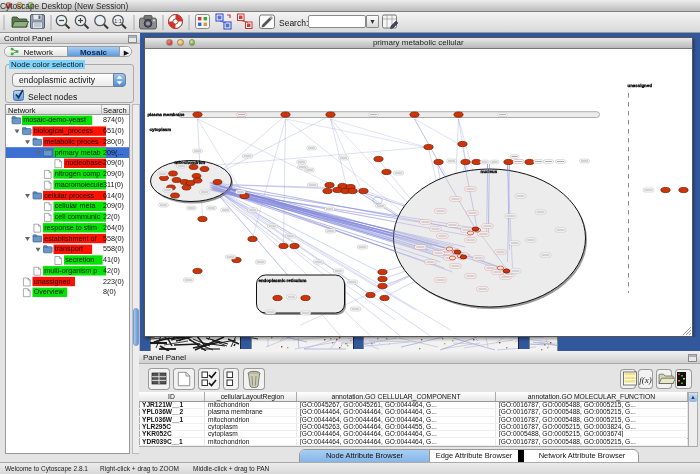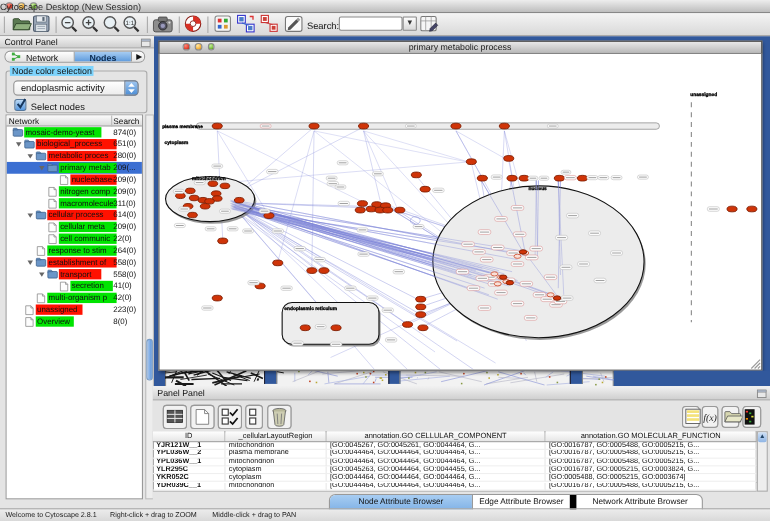--- a/index.html
+++ b/index.html
@@ -101,21 +101,21 @@
     <path d="M9 13 L14 8 L16 10 L11 15 L8.5 15.5 Z" fill="#446" stroke="#223" stroke-width="0.5"></path>
   </svg>
 <div class="abs" style="left:0;top:33px;width:140px;height:429px;background:#e4e4e4;"></div>
 <div class="abs" style="left:0;top:33px;width:140px;height:11px;background:linear-gradient(#f2f2f2,#cfcfcf);border-bottom:1px solid #aaa;font-size:8px;color:#111;padding-left:4px;line-height:11px;">Control Panel</div>
 <svg class="abs" style="left:128px;top:35px;" width="9" height="8" viewBox="0 0 9 8">
     <rect x="0.5" y="0.5" width="8" height="7" fill="#e8e8e8" stroke="#888"></rect>
     <rect x="0.5" y="0.5" width="8" height="2" fill="#aab6c8" stroke="#888" stroke-width="0.5"></rect>
   </svg>
 <div class="abs" style="left:4px;top:45.5px;width:128px;height:11.5px;background:#fff;border:1px solid #9a9a9a;border-radius:6px;overflow:hidden;">
 <div class="abs" style="left:0;top:0;width:63px;height:100%;background:linear-gradient(#ffffff,#e3e3e3);border-right:1px solid #9a9a9a;font-size:8px;color:#111;text-align:center;line-height:11px;">&nbsp;&nbsp;Network</div>
-<div class="abs" style="left:63px;top:0;width:51px;height:100%;background:linear-gradient(#a8cdf2,#5e9bdd);font-size:8px;font-weight:bold;color:#0a2a50;text-align:center;line-height:11px;">Nodes</div>
+<div class="abs" style="left:63px;top:0;width:51px;height:100%;background:linear-gradient(#a8cdf2,#5e9bdd);font-size:8px;font-weight:bold;color:#0a2a50;text-align:center;line-height:11px;">Mosaic</div>
 <div class="abs" style="left:114px;top:0;width:14px;height:100%;background:linear-gradient(#ffffff,#e3e3e3);border-left:1px solid #9a9a9a;font-size:7px;color:#111;text-align:center;line-height:11.5px;">▶</div>
 </div>
 <svg class="abs" style="left:10px;top:47px;" width="9" height="9" viewBox="0 0 9 9">
     <line x1="2" y1="2" x2="7" y2="4.5" stroke="#2a8a2a" stroke-width="0.8"></line>
     <line x1="2" y1="7" x2="7" y2="4.5" stroke="#2a8a2a" stroke-width="0.8"></line>
     <rect x="0.8" y="0.8" width="2.6" height="2.6" fill="#3fae3f"></rect>
     <rect x="0.8" y="5.6" width="2.6" height="2.6" fill="#3fae3f"></rect>
     <rect x="5.8" y="3.2" width="2.6" height="2.6" fill="#3fae3f"></rect>
   </svg>
 <div class="abs" style="left:5px;top:64px;width:129px;height:39px;border:1px solid #aaa;border-radius:3px;"></div>
@@ -376,21 +376,21 @@
     <rect x="197" y="13" width="1.4" height="1.4" fill="#b8a832"></rect>
   </svg>
 <div class="abs" style="left:240px;top:337px;width:12px;height:12px;background:#31589c;border-left:1px solid #223;border-right:1px solid #888;"></div>
 <div class="abs" style="left:353px;top:337px;width:11px;height:12px;background:#31589c;border-left:1px solid #223;border-right:1px solid #888;"></div>
 <div class="abs" style="left:518px;top:337px;width:12px;height:12px;background:#31589c;border-left:1px solid #223;border-right:1px solid #888;"></div>
 <div class="abs" style="left:143.5px;top:36.5px;width:549.5px;height:300.5px;background:#fff;border:1px solid #555;box-shadow:1px 2px 3px rgba(0,0,0,0.4);"></div>
 <div class="abs" style="left:143.5px;top:36.5px;width:549.5px;height:12.5px;background:linear-gradient(#e8e8e8,#b9b9b9);border:1px solid #555;border-bottom:1px solid #777;"></div>
 <div class="abs" style="left:166.2px;top:39.0px;width:6.6px;height:6.6px;border-radius:50%;background:radial-gradient(circle at 35% 30%, #f88a7d, #e3412e 60%, #9c1e10);border:0.5px solid #8a8a8a;"></div>
 <div class="abs" style="left:177.39999999999998px;top:39.0px;width:6.6px;height:6.6px;border-radius:50%;background:radial-gradient(circle at 35% 30%, #ffe9a8, #f6b23a 60%, #b97a12);border:0.5px solid #8a8a8a;"></div>
 <div class="abs" style="left:188.6px;top:39.0px;width:6.6px;height:6.6px;border-radius:50%;background:radial-gradient(circle at 35% 30%, #c9f0a0, #7dc03e 60%, #3f7d12);border:0.5px solid #8a8a8a;"></div>
-<div class="abs" style="left:143.5px;top:38px;width:549.5px;text-align:center;font-size:8px;color:#222;">primary metabolic process</div>
+<div class="abs" style="left:143.5px;top:38px;width:549.5px;text-align:center;font-size:8px;color:#222;">primary metabolic cellular</div>
 <svg class="abs" style="left:681px;top:325px;" width="11" height="11" viewBox="0 0 11 11">
     <line x1="2" y1="10" x2="10" y2="2" stroke="#999" stroke-width="1"></line>
     <line x1="5" y1="10" x2="10" y2="5" stroke="#999" stroke-width="1"></line>
     <line x1="8" y1="10" x2="10" y2="8" stroke="#999" stroke-width="1"></line>
   </svg>
 <svg class="abs" style="left:144.5px;top:49px;" width="548" height="287" viewBox="144.5 49 548 287">
     <rect x="178" y="111.7" width="421" height="5.8" rx="2.9" fill="#ececec" stroke="#9a9a9a" stroke-width="0.8"></rect>
     <text x="147" y="116.2" font-size="4.2" font-weight="bold" fill="#000" stroke="#000" stroke-width="0.3" font-family="Liberation Sans" text-rendering="geometricPrecision">plasma membrane</text>
     <text x="149" y="131" font-size="4.4" font-weight="bold" fill="#000" stroke="#000" stroke-width="0.3" font-family="Liberation Sans" text-rendering="geometricPrecision">cytoplasm</text>
     <text x="627" y="87" font-size="4.4" font-weight="bold" fill="#000" stroke="#000" stroke-width="0.3" font-family="Liberation Sans" text-rendering="geometricPrecision">unassigned</text>

